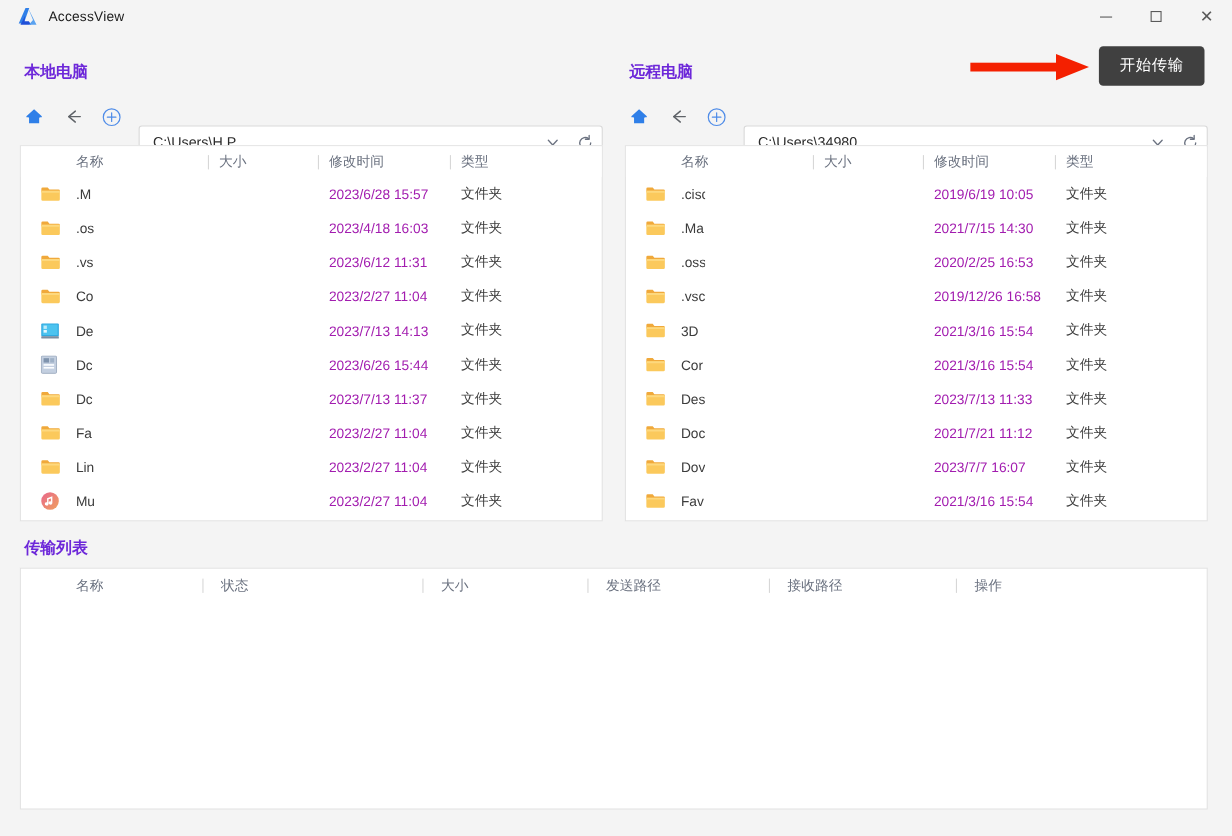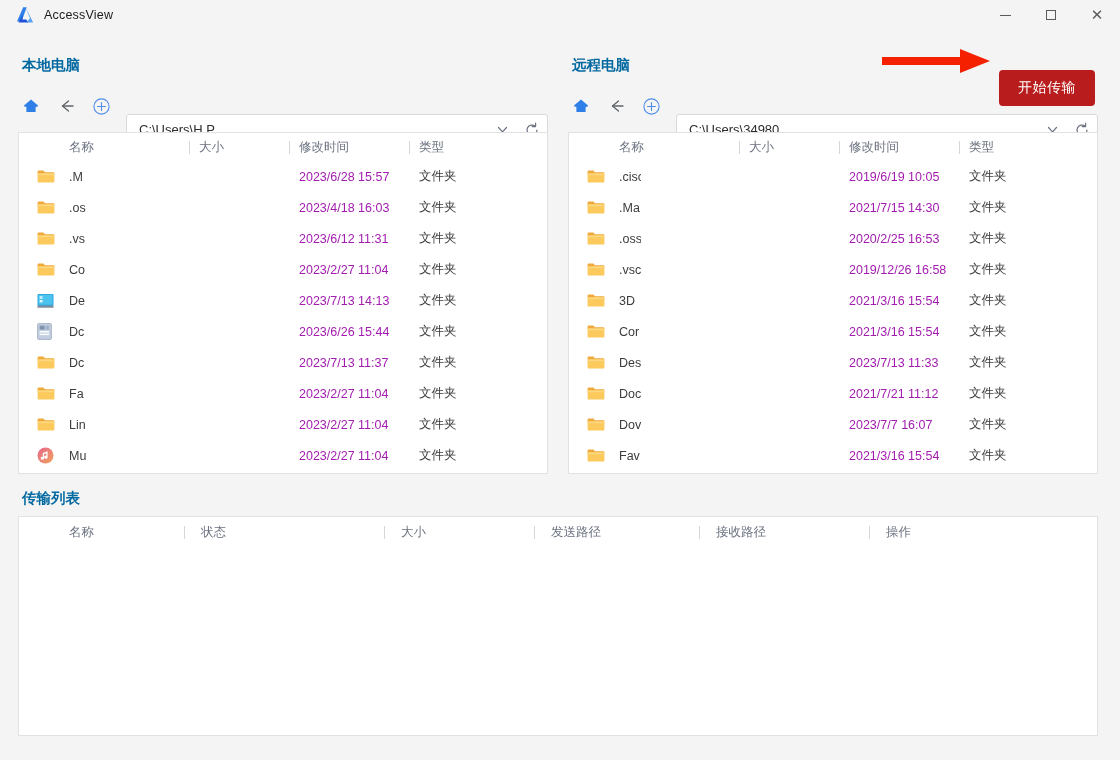--- a/index.html
+++ b/index.html
@@ -27,32 +27,32 @@
   .win-btn {
     width: 46px; height: 30px; display: flex; align-items: center; justify-content: center;
     color: #5a5a5a;
   }
   .glyph-min { width: 11px; height: 1px; background: #5a5a5a; }
   .glyph-max { width: 10px; height: 10px; border: 1px solid #5a5a5a; }
   .glyph-close { font-size: 15px; line-height: 1; color: #5a5a5a; font-family: "DejaVu Sans", sans-serif; }
 
   
   .section-title {
-    position: absolute; font-size: 14.5px; font-weight: bold; color: #0369a1;
+    position: absolute; font-size: 14.5px; font-weight: bold; color: #6d28d9;
   }
   #local-title { left: 22px; top: 56px; }
   #remote-title { left: 572px; top: 56px; text-align: right; }
   #transfer-title { left: 22px; top: 489px; }
 
   
   .start-btn {
     position: absolute; right: 25px; top: 42px; width: 96px; height: 36px;
-    background: #b91c1c; color: #fff; border: none; border-radius: 4px;
+    background: #404040; color: #fff; border: none; border-radius: 4px;
     font-size: 14px; font-family: "Liberation Sans", sans-serif;
-    cursor: pointer; letter-spacing: .5px; margin-top: 28px;
+    cursor: pointer; letter-spacing: .5px;
   }
   .arrow-annot { position: absolute; right: 128px; top: 48px; }
 
   
   .pathbar { position: absolute; top: 90px; height: 32px; display: flex; align-items: center; }
   #local-pathbar { left: 18px; width: 530px; }
   #remote-pathbar { left: 568px; width: 530px; }
   .nav-icon {
     width: 26px; height: 26px; display: flex; align-items: center; justify-content: center;
     flex: none; cursor: pointer;

